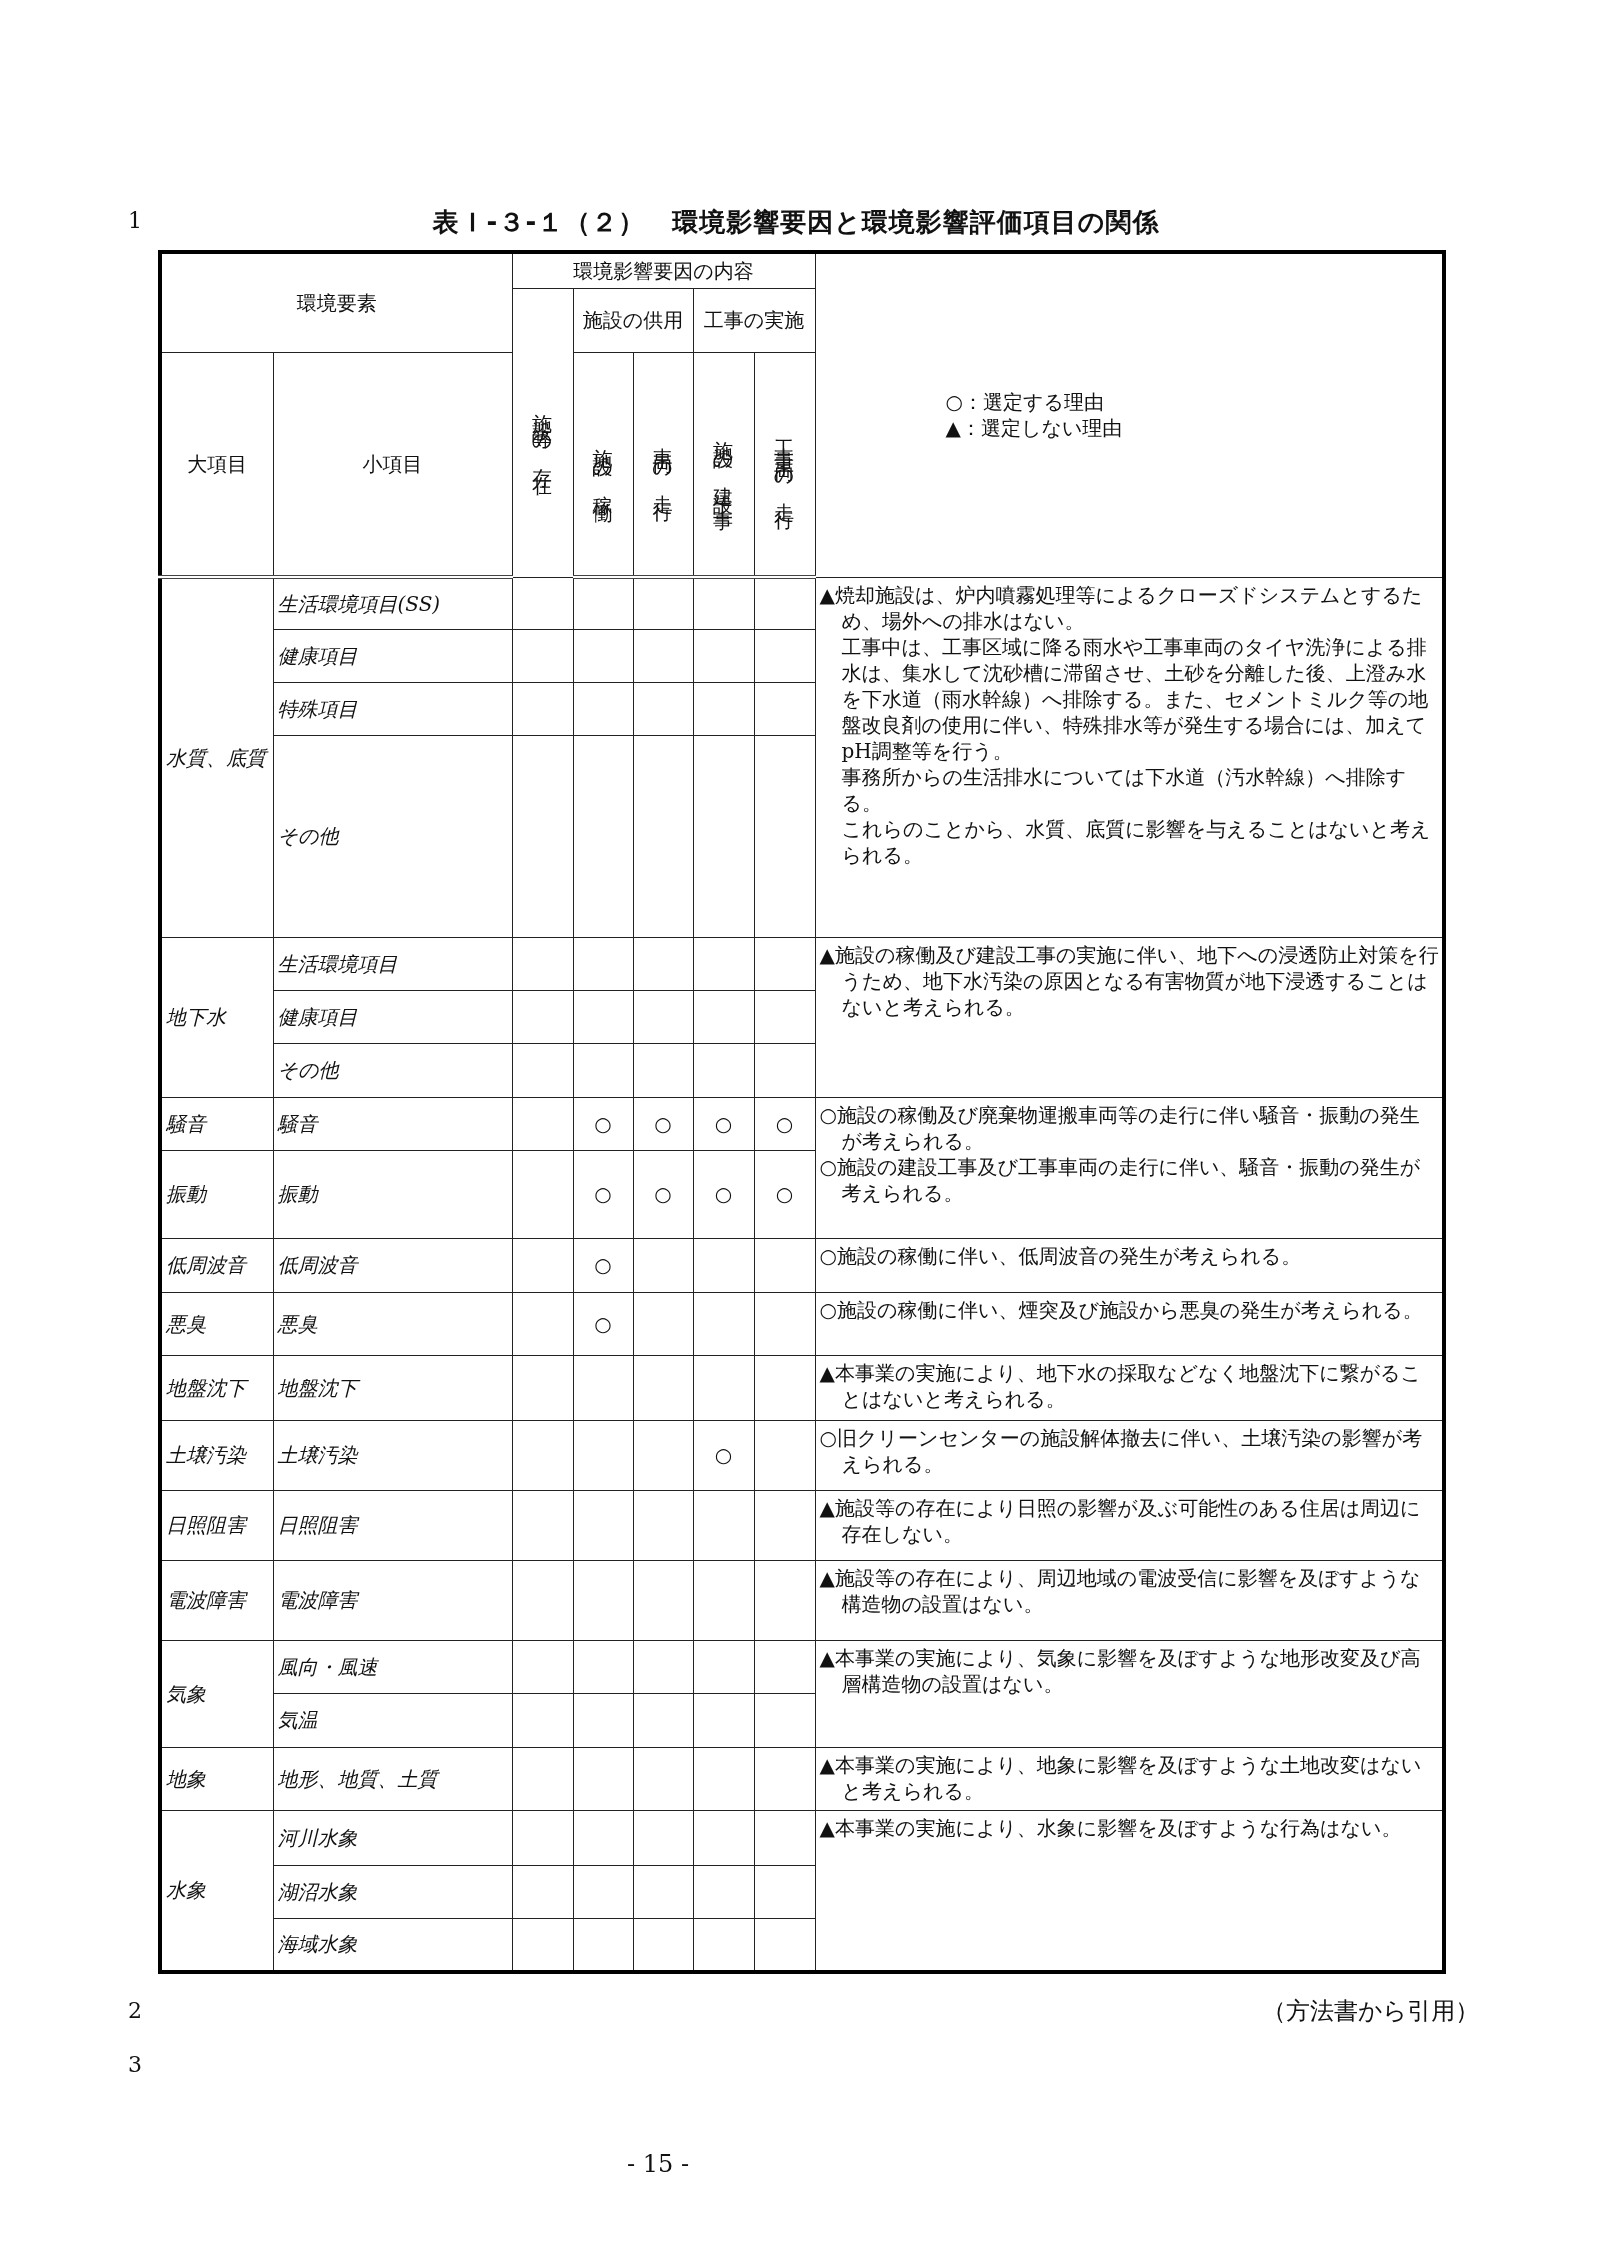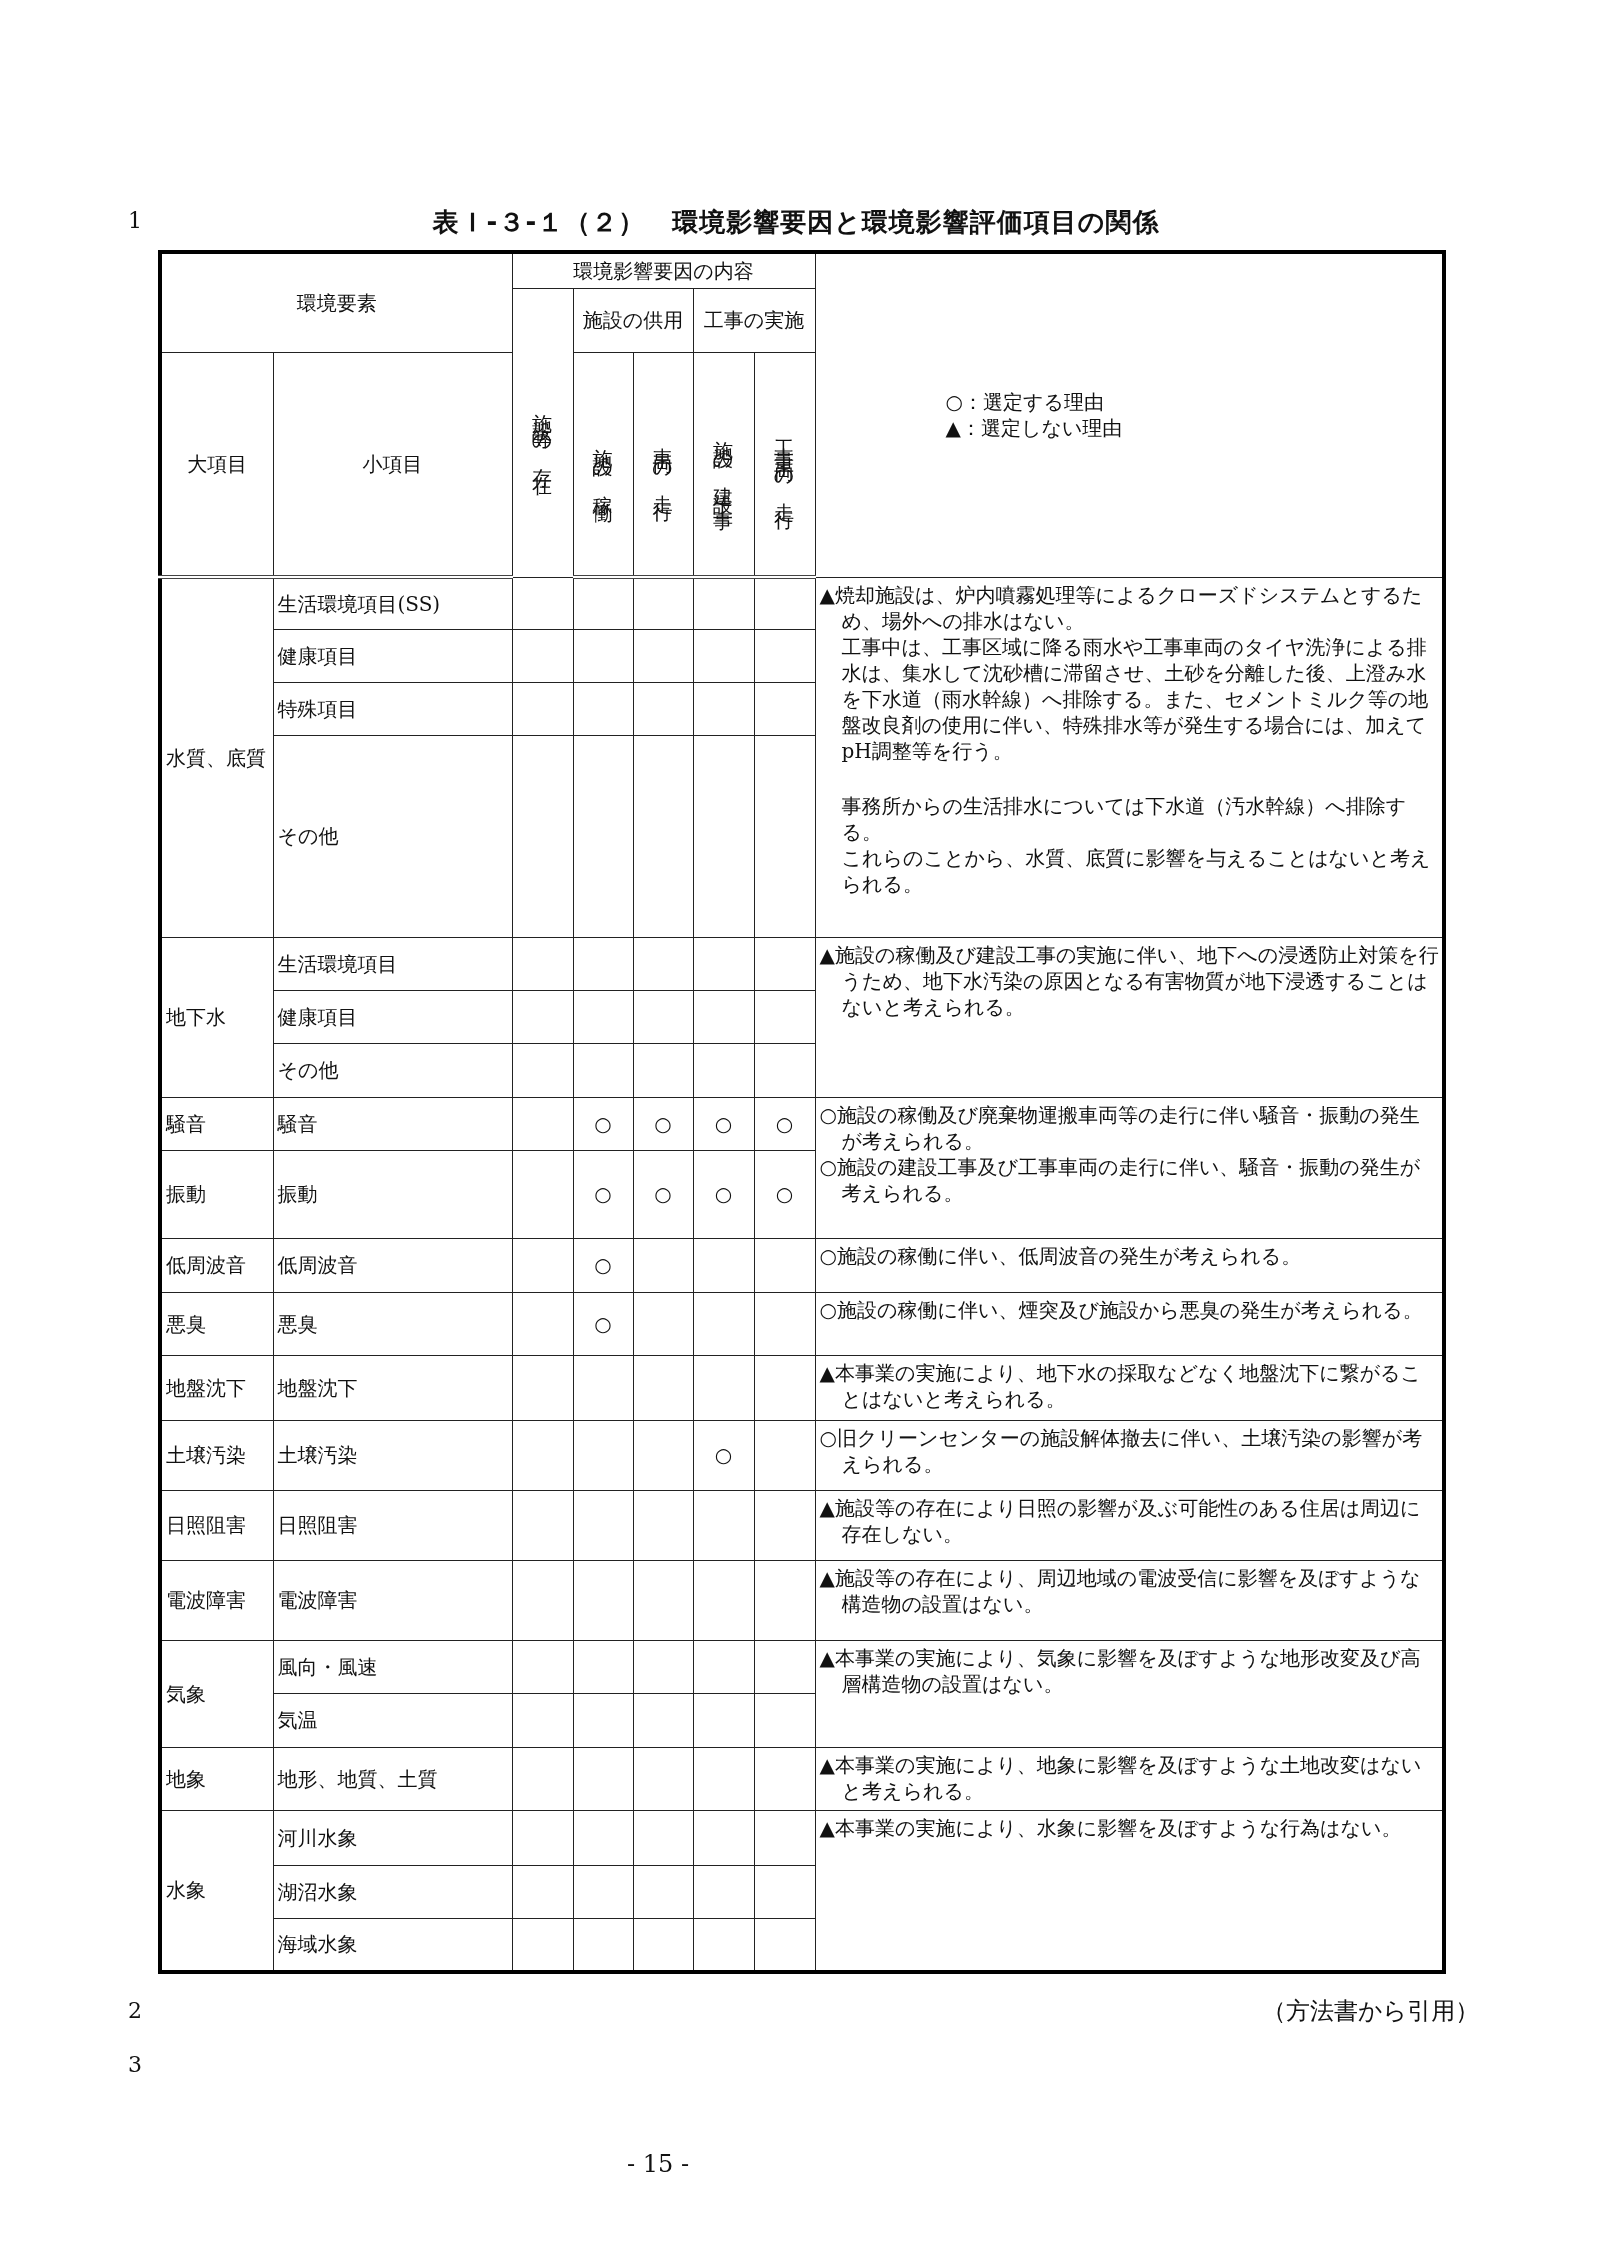--- a/index.html
+++ b/index.html
@@ -10,21 +10,21 @@
            font-family: "DejaVu Sans", "Liberation Sans", sans-serif; font-size: 26px; font-weight: bold; letter-spacing: 1px; }
   .source { position: absolute; top: 1995px; left: 1239px; font-size: 24px; margin-left: 23px; }
   .pagenum { position: absolute; top: 2150px; left: 0; width: 1316px; text-align: center; font-size: 24px; }
   table.main { position: absolute; left: 158px; top: 250px; width: 1284px; border-collapse: collapse;
                border: 4px solid #000; table-layout: fixed; }
   table.main td { border: 1.5px solid #222; padding: 0; font-size: 20px; vertical-align: middle; line-height: 1.3; }
   .hdr-bottom td { border-bottom: 4px double #444 !important; }
   .center { text-align: center; margin-top: 33px; }
   .vert { writing-mode: vertical-rl; text-orientation: upright; letter-spacing: 8px; margin: 0 auto; font-size: 20px; }
   .vcell { text-align: center; vertical-align: middle; }
-  .small-lbl { padding-left: 4px !important; }
+  .small-lbl { padding-left: 4px !important; font-style: italic; }
   .reason { vertical-align: top !important; padding: 4px 2px 2px 4px !important; font-size: 20px; line-height: 1.6; }
   .reason p { margin: 0; padding-left: 22px; text-indent: -22px; }
   .reason p.cont { text-indent: 0; }
   .mark { text-align: center; font-size: 22px; }
   .legend { text-align: left; padding-left: 130px !important; font-size: 21px; line-height: 1.5; }
 </style>
 </head>
 <body>
 
 <div class="lineno" style="top:208px;">1</div>
@@ -77,21 +77,21 @@
         <td rowspan="4" class="small-lbl">水質、底質</td>
         <td class="small-lbl">生活環境項目(SS)</td>
         <td class="mark"></td>
         <td class="mark"></td>
         <td class="mark"></td>
         <td class="mark"></td>
         <td class="mark"></td>
         <td rowspan="4" class="reason">
           <p>▲焼却施設は、炉内噴霧処理等によるクローズドシステムとするため、場外への排水はない。</p>
           <p class="cont" style="padding-left: 22px;">工事中は、工事区域に降る雨水や工事車両のタイヤ洗浄による排水は、集水して沈砂槽に滞留させ、土砂を分離した後、上澄み水を下水道（雨水幹線）へ排除する。また、セメントミルク等の地盤改良剤の使用に伴い、特殊排水等が発生する場合には、加えてpH調整等を行う。</p>
-          <p class="cont" style="padding-left: 22px; margin-top: 29px;">事務所からの生活排水については下水道（汚水幹線）へ排除する。</p>
+          <p class="cont" style="padding-left: 22px;">事務所からの生活排水については下水道（汚水幹線）へ排除する。</p>
           <p class="cont" style="padding-left: 22px;">これらのことから、水質、底質に影響を与えることはないと考えられる。</p>
         </td>
       </tr>
       <tr style="height: 53px;">
         <td class="small-lbl">健康項目</td>
         <td class="mark"></td>
         <td class="mark"></td>
         <td class="mark"></td>
         <td class="mark"></td>
         <td class="mark"></td>

